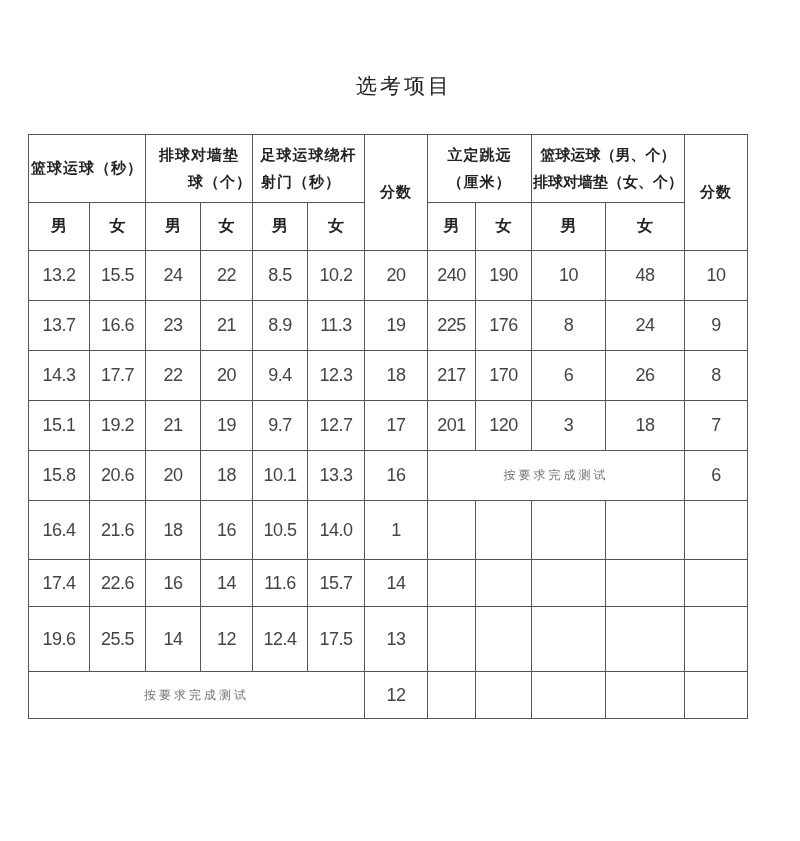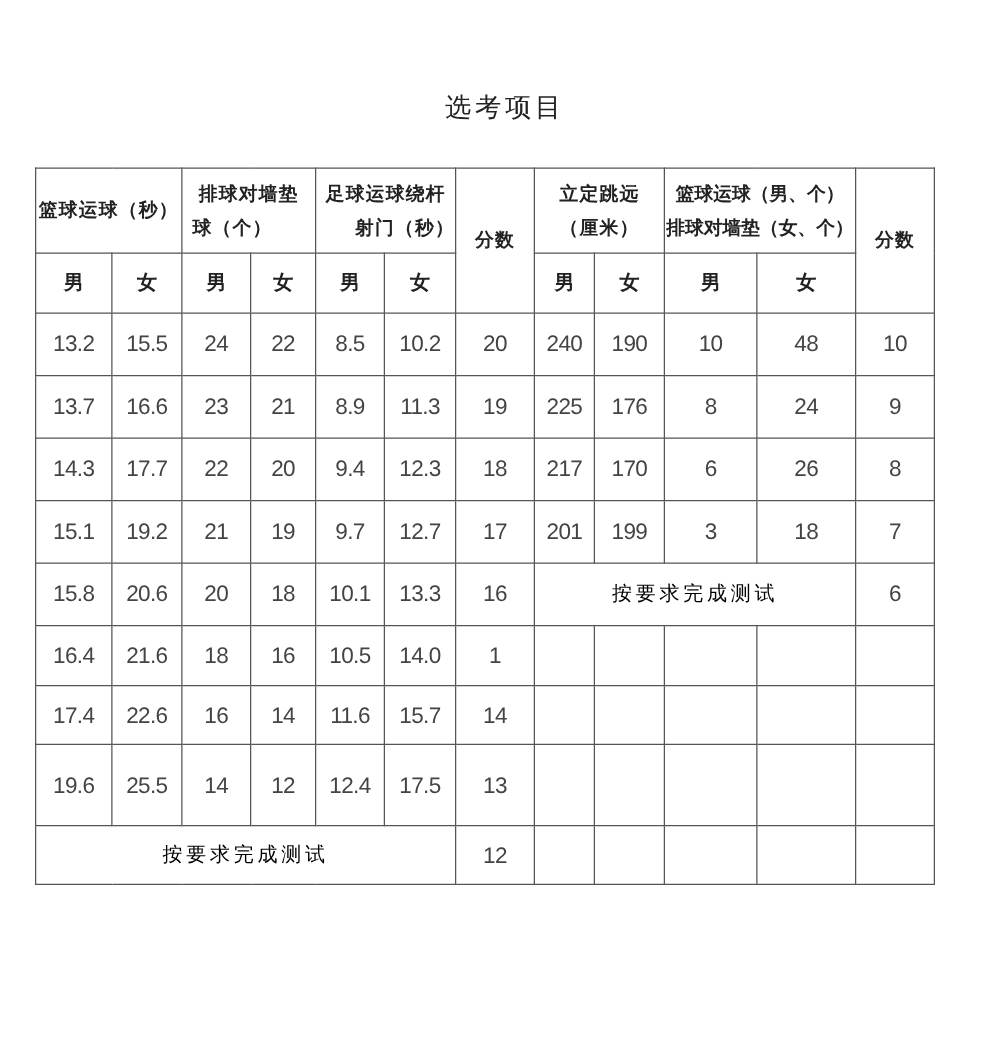--- a/index.html
+++ b/index.html
@@ -58,23 +58,23 @@
       color: #222;
     }
     td.num {
       font-family: "Liberation Sans", sans-serif;
       font-size: 18px;
       color: #444;
       letter-spacing: -0.5px;
     }
     td.note {
       font-family: "DejaVu Serif", "Liberation Serif", serif;
-      font-size: 16px;
+      font-size: 12px;
       letter-spacing: 3px;
-      color: #000000;
+      color: #737373;
     }
     td.empty {}
   </style>
 </head>
 <body>
 
 <div class="title">选考项目</div>
 
 <table class="grid">
   <colgroup>
@@ -90,25 +90,25 @@
     <col style="width:74px">
     <col style="width:79px">
     <col style="width:63px">
   </colgroup>
 
   <tbody>
       <tr style="height:68px">
     <td class="hdr hdr-left" colspan="2">篮球运球（秒）</td>
     <td class="hdr" colspan="2">
       <div>排球对墙垫</div>
-      <div style="text-align:left;padding-left:8px">球（个）</div>
+      <div style="text-align:right;padding-left:8px">球（个）</div>
     </td>
     <td class="hdr" colspan="2">
       <div>足球运球绕杆</div>
-      <div style="text-align:right;padding-left:8px">射门（秒）</div>
+      <div style="text-align:left;padding-left:8px">射门（秒）</div>
     </td>
     <td class="hdr" rowspan="2">分数</td>
     <td class="hdr" colspan="2">
       <div>立定跳远</div>
       <div>（厘米）</div>
     </td>
     <td class="hdr hdr-left" colspan="2" style="letter-spacing:0">
       <div style="white-space:nowrap">篮球运球（男、个）</div>
       <div style="white-space:nowrap">排球对墙垫（女、个）</div>
     </td>
@@ -175,39 +175,39 @@
 
   <tr style="height:50px">
     <td class="num">15.1</td>
     <td class="num">19.2</td>
     <td class="num">21</td>
     <td class="num">19</td>
     <td class="num">9.7</td>
     <td class="num">12.7</td>
     <td class="num">17</td>
     <td class="num">201</td>
-    <td class="num">199</td>
+    <td class="num">120</td>
     <td class="num">3</td>
     <td class="num">18</td>
     <td class="num">7</td>
   </tr>
 
   <tr style="height:50px">
     <td class="num">15.8</td>
     <td class="num">20.6</td>
     <td class="num">20</td>
     <td class="num">18</td>
     <td class="num">10.1</td>
     <td class="num">13.3</td>
     <td class="num">16</td>
     <td class="note" colspan="4">按要求完成测试</td>
     <td class="num">6</td>
   </tr>
 
-  <tr style="height:48px">
+  <tr style="height:59px">
     <td class="num">16.4</td>
     <td class="num">21.6</td>
     <td class="num">18</td>
     <td class="num">16</td>
     <td class="num">10.5</td>
     <td class="num">14.0</td>
     <td class="num">1</td>
     <td class="empty"></td>
     <td class="empty"></td>
     <td class="empty"></td>

